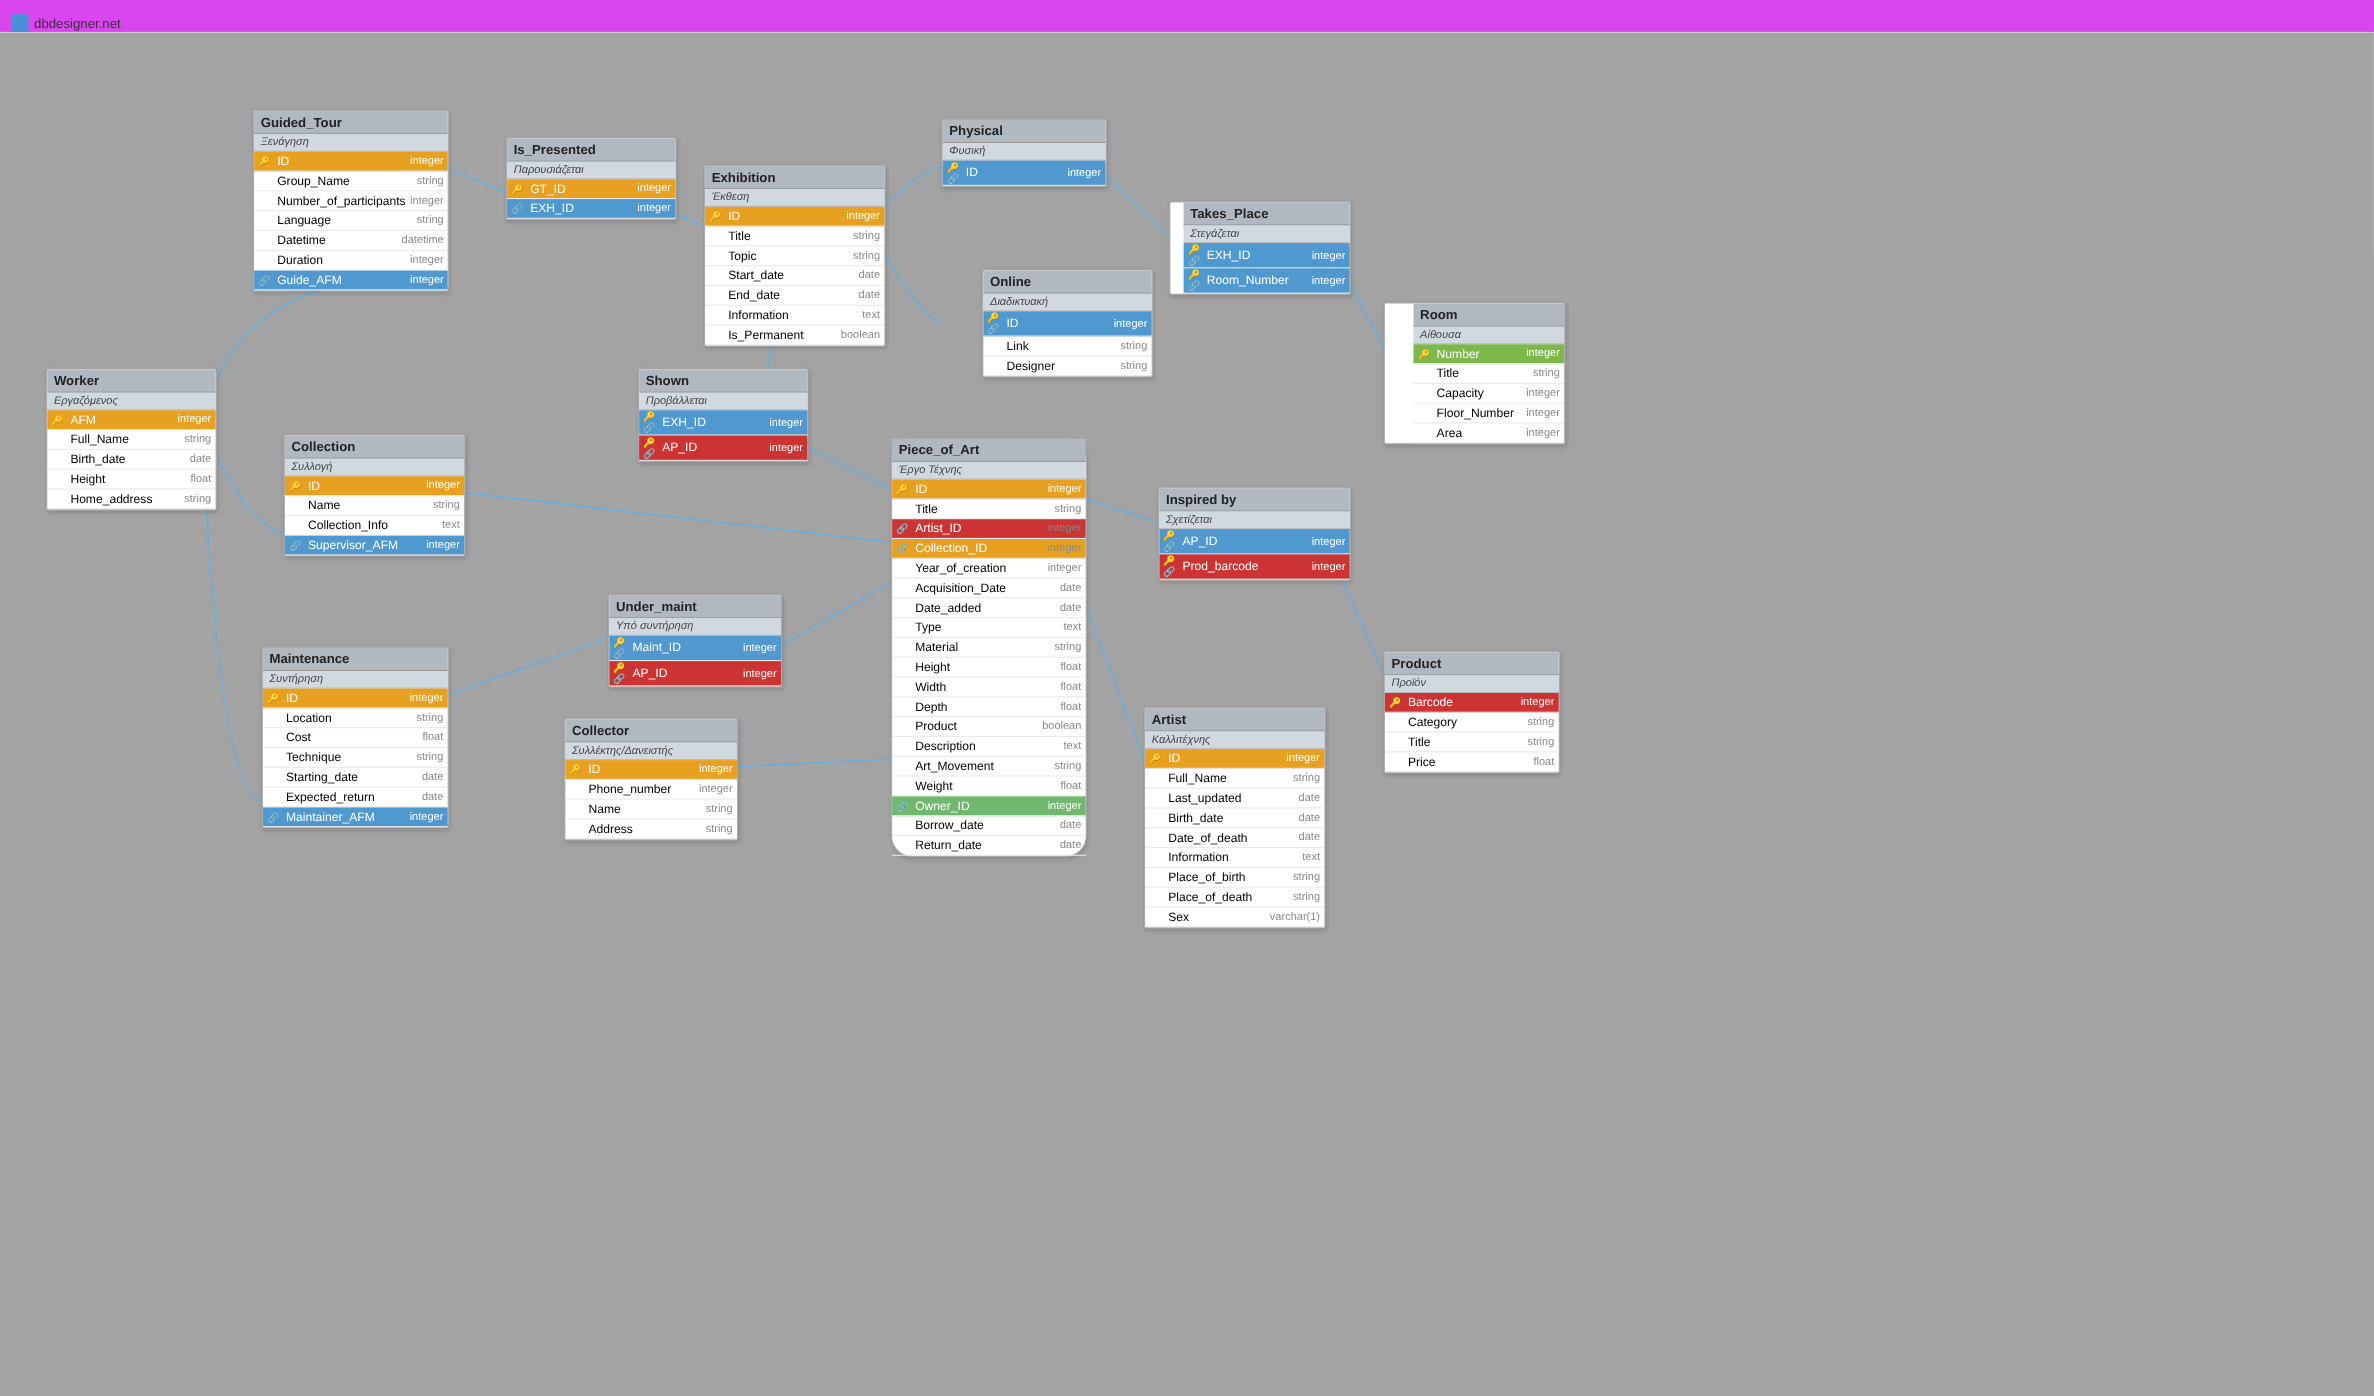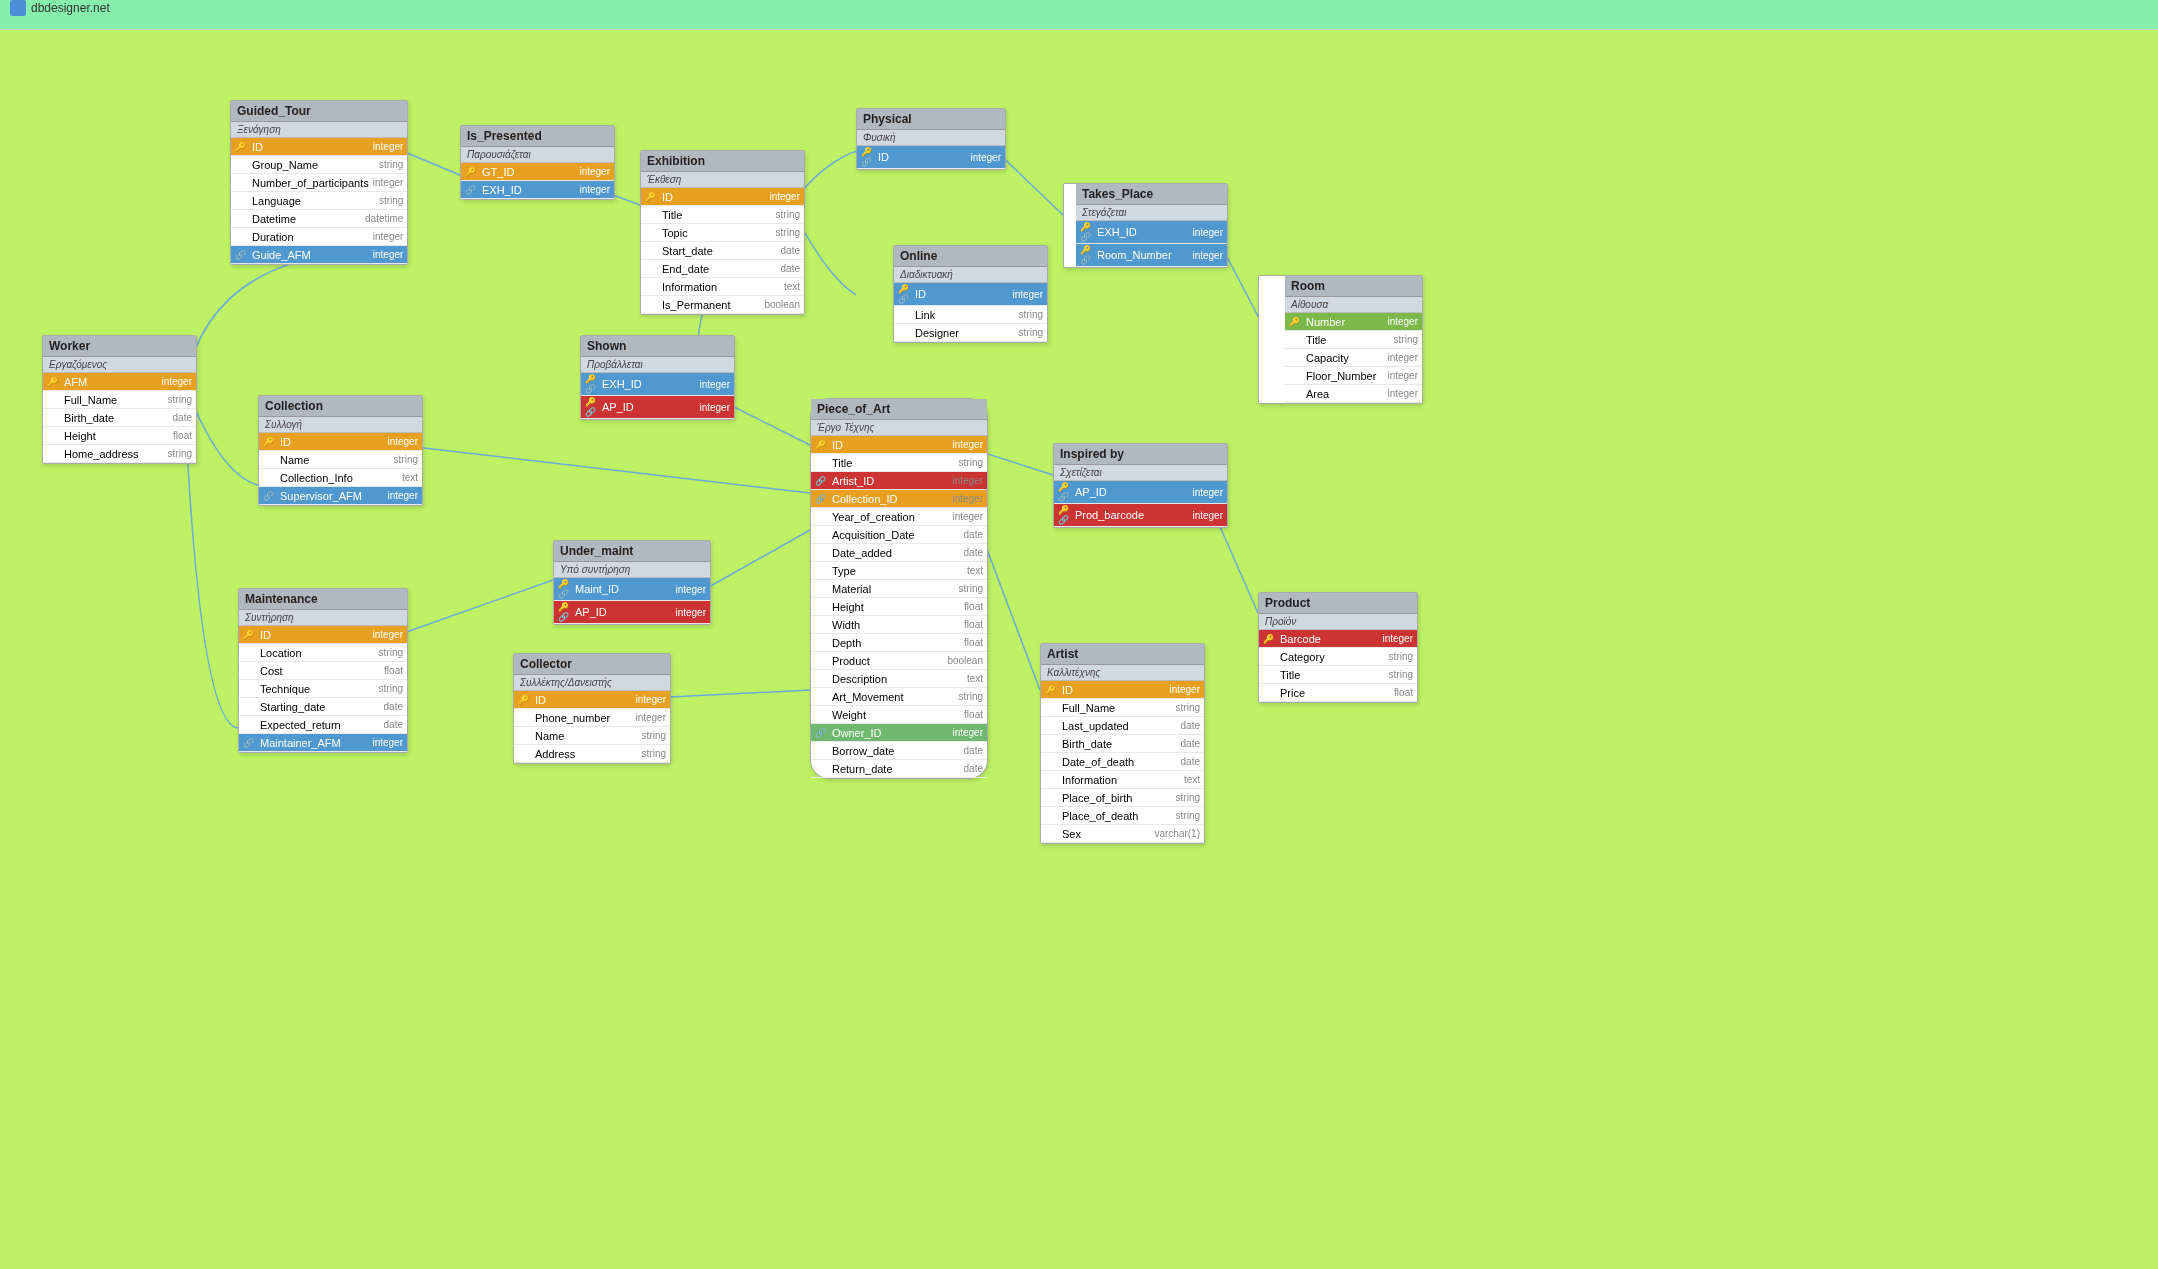--- a/index.html
+++ b/index.html
@@ -7,24 +7,24 @@
       background: #f0f4f8;
       font-family: Arial, sans-serif;
       font-size: 11px;
       overflow: auto;
       width: 2158px;
       height: 1269px;
       position: relative;
     }
     .top-bar {
       height: 30px;
-      background: #86efac;
+      background: #d946ef;
       border-bottom: 1px solid #ccc;
       display: flex;
-      align-items: flex-start;
+      align-items: flex-end;
       padding: 0 10px;
       position: fixed;
       top: 0; left: 0; right: 0;
       z-index: 100;
     }
     .logo {
       display: flex;
       align-items: center;
       gap: 5px;
       font-size: 12px;
@@ -34,21 +34,21 @@
       width: 16px; height: 16px;
       background: #4a90d9;
       border-radius: 2px;
     }
     .canvas {
       position: absolute;
       top: 30px;
       left: 0;
       width: 2158px;
       height: 1239px;
-      background: #bef264;
+      background: #a3a3a3;
       text-decoration: underline;
     }
     svg.connections {
       position: absolute;
       top: 0; left: 0;
       width: 100%;
       height: 100%;
       pointer-events: none;
     }
     .table-box {

